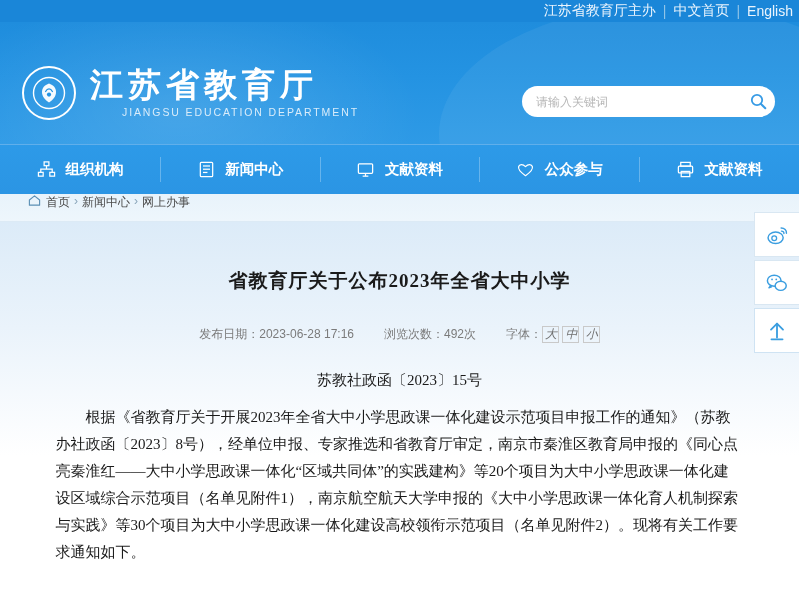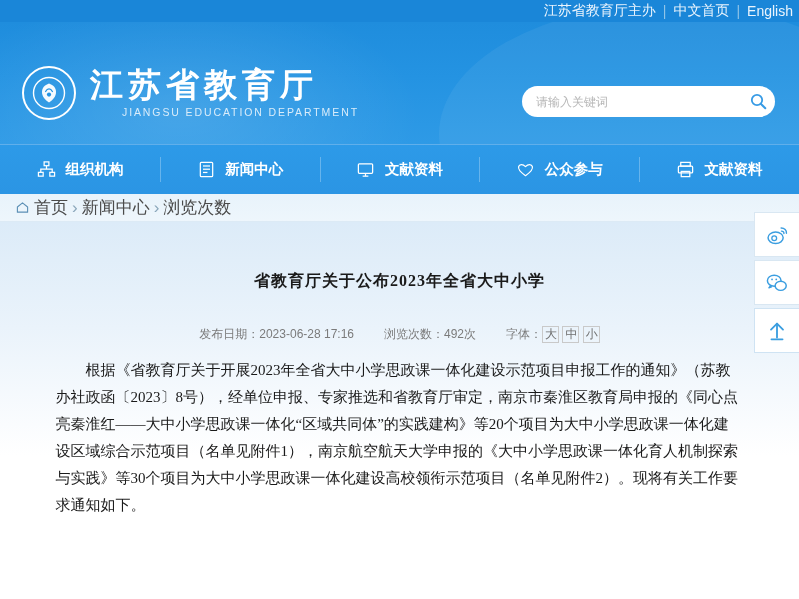--- a/index.html
+++ b/index.html
@@ -124,23 +124,23 @@
     content:"";
     position:absolute; left:0; top:12px; bottom:12px;
     width:1px; background: rgba(255,255,255,0.28);
   }
   .nav-icon { display:flex; align-items:center; justify-content:center; width:20px; height:20px; }
 
   
   .crumb-strip {
     height: 28px;
     background: linear-gradient(180deg,#e8f3fb 0%, #eef6fc 100%);
-    display: flex; align-items: center;
-    padding-left: 16px;
-    font-size: 17px;
+    display: flex; 
+    padding-left: 28px;
+    font-size: 12px;
     color: #4a4a4a;
     border-bottom: 1px solid #dceaf5;
   }
   .crumb-strip a { color: #4a4a4a; text-decoration: none; }
   .crumb-sep { margin: 0 4px; color: #8aa6ba; }
   .home-icon { margin-right: 5px; display:inline-flex; }
 
   
   .content-bg {
     position: relative;
@@ -150,21 +150,21 @@
 
   
   .article {
     width: 688px;
     margin: 0 auto;
     padding-top: 38px;
     text-align: center;
   }
   .art-title {
     font-family: "Liberation Serif", serif;
-    font-size: 16px;
+    font-size: 19px;
     font-weight: bold;
     color: #1a1a1a;
     line-height: 42px;
     letter-spacing: 1px;
   }
   .meta {
     margin-top: 24px;
     display: flex;
     align-items: flex-start;
     justify-content: center;
@@ -177,21 +177,21 @@
   .fs-box {
     border: 1px solid #c9c9c9;
     padding: 0 2px;
     line-height: 15px;
     display: inline-block;
     width: 17px;
     text-align: center;
     color: #6f6f6f;
     font-size: 12px;
   }
-  .fs-stack { display:inline-block; vertical-align: top; }
+  .fs-stack { display:inline-block; vertical-align: top; font-style: italic; }
 
   .doc-no {
     margin-top: 28px;
     text-align: center;
     font-family: "Liberation Serif", serif;
     font-size: 15px;
     color: #1a1a1a;
   }
   .body-text {
     margin-top: 14px;
@@ -322,21 +322,21 @@
   <div class="crumb-strip">
     <span class="home-icon">
       <svg width="13" height="13" viewBox="0 0 14 14">
           <path d="M1.5 6.5 L7 2 L12.5 6.5 V12 H1.5 Z" fill="none" stroke="#5b8fb5" stroke-width="1.2" stroke-linejoin="round"></path>
         </svg>
     </span>
     <a href="#">首页</a>
     <span class="crumb-sep">›</span>
     <a href="#">新闻中心</a>
     <span class="crumb-sep">›</span>
-    <a href="#">浏览次数</a>
+    <a href="#">网上办事</a>
   </div>
 
   <div class="content-bg">
     <div class="article">
       <div class="art-title">
         <div>省教育厅关于公布2023年全省大中小学</div>
       </div>
 
       <div class="meta">
         <span><span>发布日期：</span><span>2023-06-28 17:16</span></span>
@@ -344,20 +344,21 @@
         <span class="font-size-ctl">
           <span>字体：</span>
           <span class="fs-stack">
             <span class="fs-box">大</span>
             <span class="fs-box">中</span>
             <span class="fs-box">小</span>
           </span>
         </span>
       </div>
 
+      <div class="doc-no">苏教社政函〔2023〕15号</div>
 
       <div class="body-text">
         <p class="indent">根据《省教育厅关于开展2023年全省大中小学思政课一体化建设示范项目申报工作的通知》（苏教办社政函〔2023〕8号），经单位申报、专家推选和省教育厅审定，南京市秦淮区教育局申报的《同心点亮秦淮红——大中小学思政课一体化“区域共同体”的实践建构》等20个项目为大中小学思政课一体化建设区域综合示范项目（名单见附件1），南京航空航天大学申报的《大中小学思政课一体化育人机制探索与实践》等30个项目为大中小学思政课一体化建设高校领衔示范项目（名单见附件2）。现将有关工作要求通知如下。</p>
       </div>
     </div>
   </div>
 
   <div class="float-bar">
     <div class="float-btn">
       <svg width="24" height="24" viewBox="0 0 26 26">

